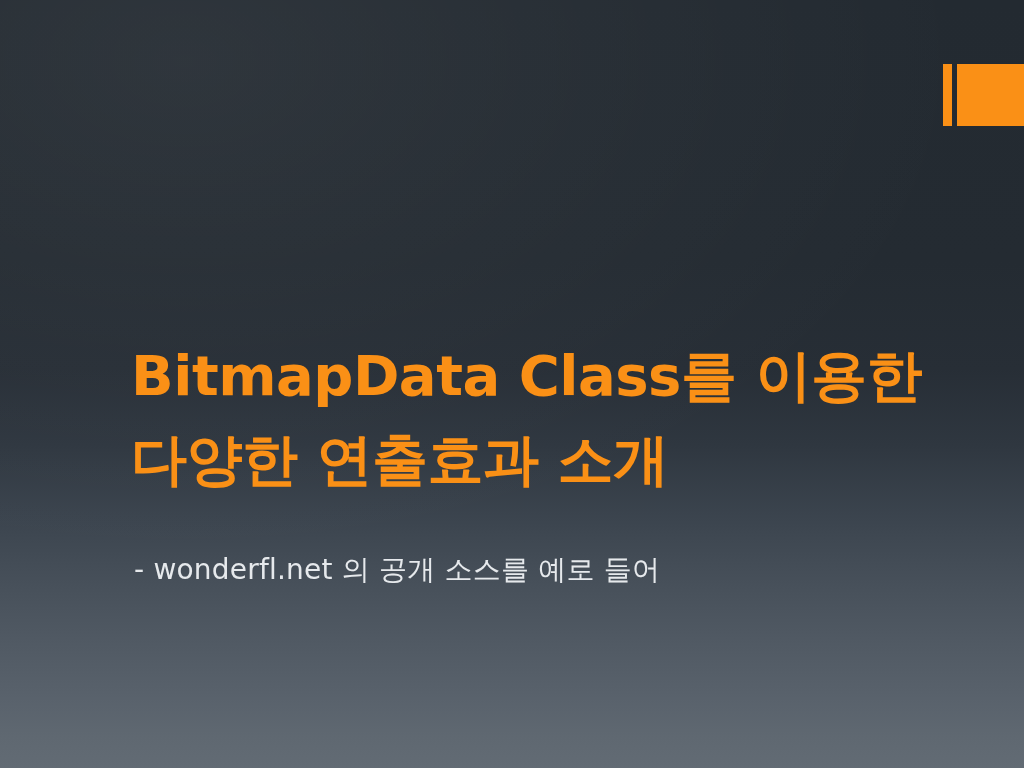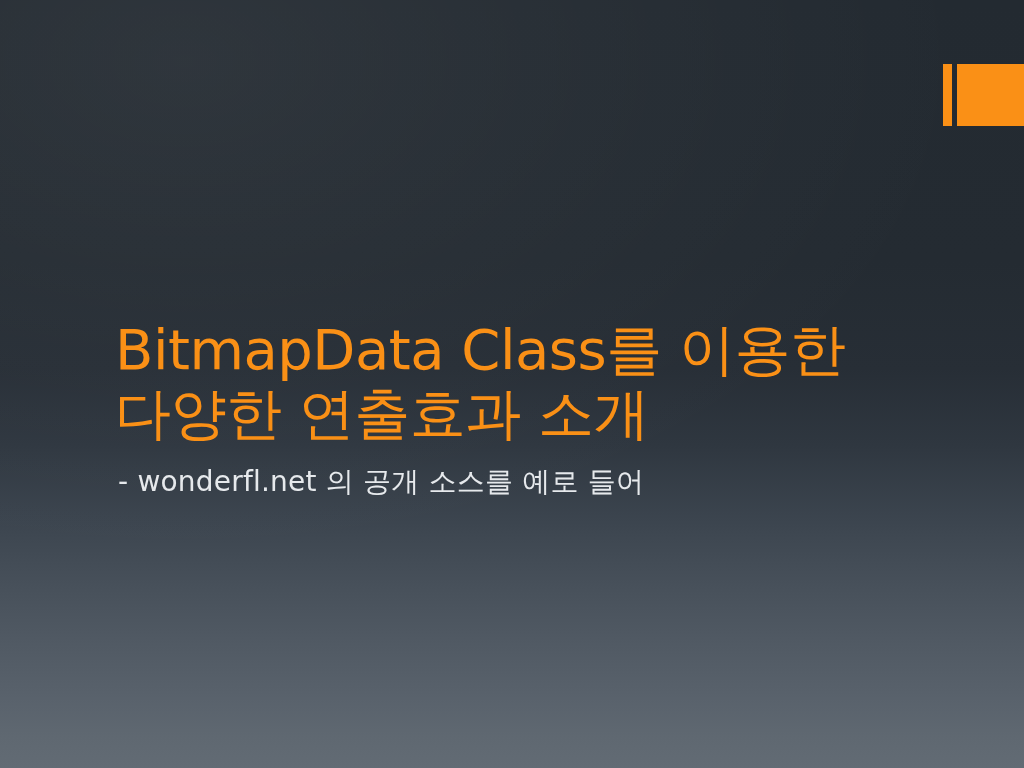--- a/index.html
+++ b/index.html
@@ -54,31 +54,31 @@
 
   
   .content {
     position: absolute;
     left: 115px;
     top: 318px;
     width: 860px;
   }
 
   .slide-title {
-    margin: 0;
+    margin: 16px;
     color: #FA9016;
-    font-weight: 400;
+    font-weight: 700;
     font-size: 56px;
-    line-height: 64px;
+    line-height: 84px;
     letter-spacing: -0.5px;
     white-space: pre-line;
   }
 
   .slide-subtitle {
-    margin: 0;
+    margin: 16px;
     padding-left: 3px;
     color: #E6E9EC;
     font-weight: 400;
     font-size: 28px;
     line-height: 40px;
     letter-spacing: 0.2px;
     white-space: pre-line;
   }
 
   .spacer-sub {

